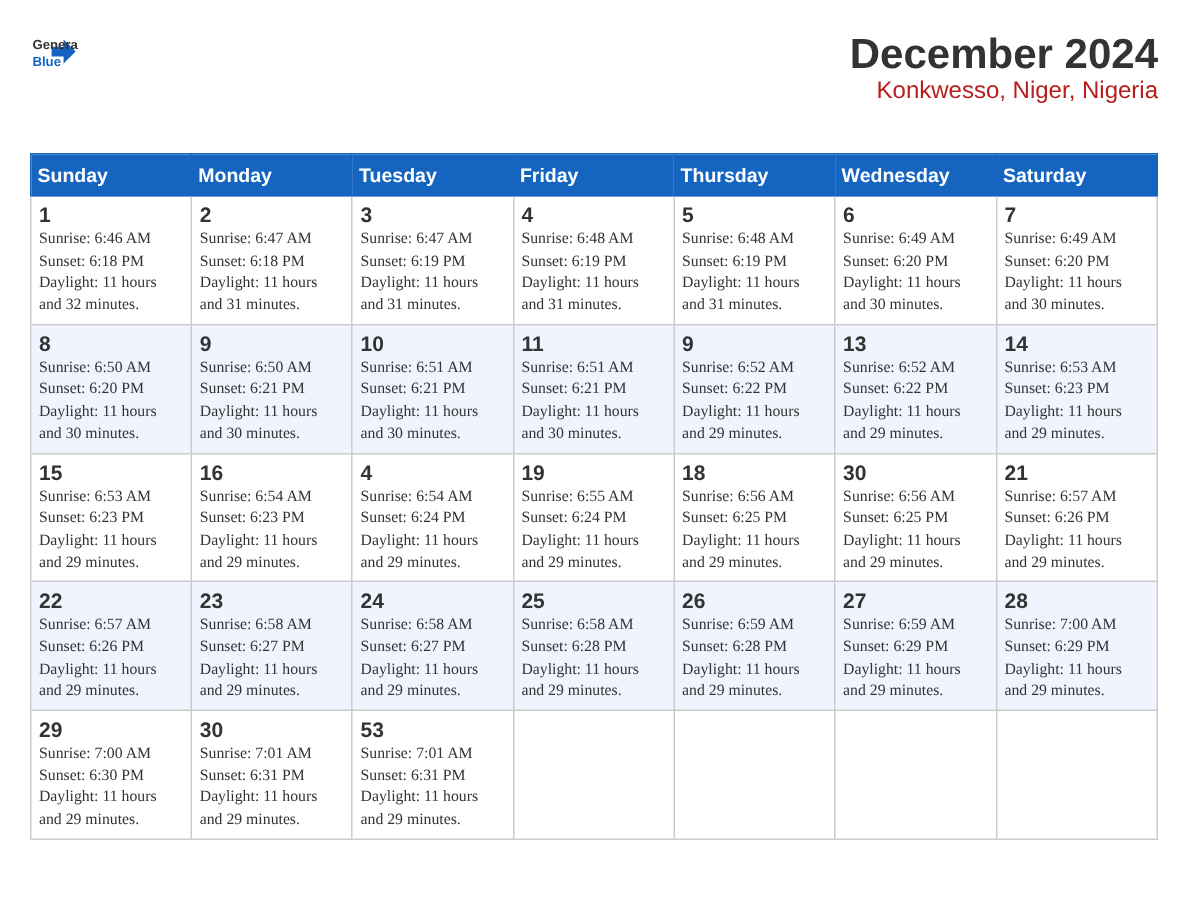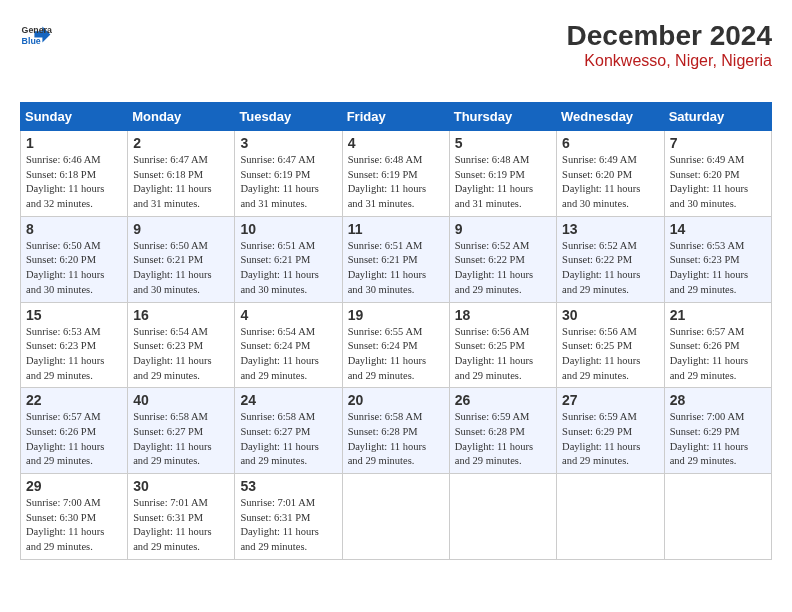--- a/index.html
+++ b/index.html
@@ -269,35 +269,35 @@
       </tr>
       <tr>
         <td>
           <span class="day-num">22</span>
           <div class="day-info" style="white-space: pre-line;">Sunrise: 6:57 AM
 Sunset: 6:26 PM
 Daylight: 11 hours
 and 29 minutes.</div>
         </td>
         <td>
-          <span class="day-num">40</span>
+          <span class="day-num">23</span>
           <div class="day-info" style="white-space: pre-line;">Sunrise: 6:58 AM
 Sunset: 6:27 PM
 Daylight: 11 hours
 and 29 minutes.</div>
         </td>
         <td>
           <span class="day-num">24</span>
           <div class="day-info" style="white-space: pre-line;">Sunrise: 6:58 AM
 Sunset: 6:27 PM
 Daylight: 11 hours
 and 29 minutes.</div>
         </td>
         <td>
-          <span class="day-num">20</span>
+          <span class="day-num">25</span>
           <div class="day-info" style="white-space: pre-line;">Sunrise: 6:58 AM
 Sunset: 6:28 PM
 Daylight: 11 hours
 and 29 minutes.</div>
         </td>
         <td>
           <span class="day-num">26</span>
           <div class="day-info" style="white-space: pre-line;">Sunrise: 6:59 AM
 Sunset: 6:28 PM
 Daylight: 11 hours

